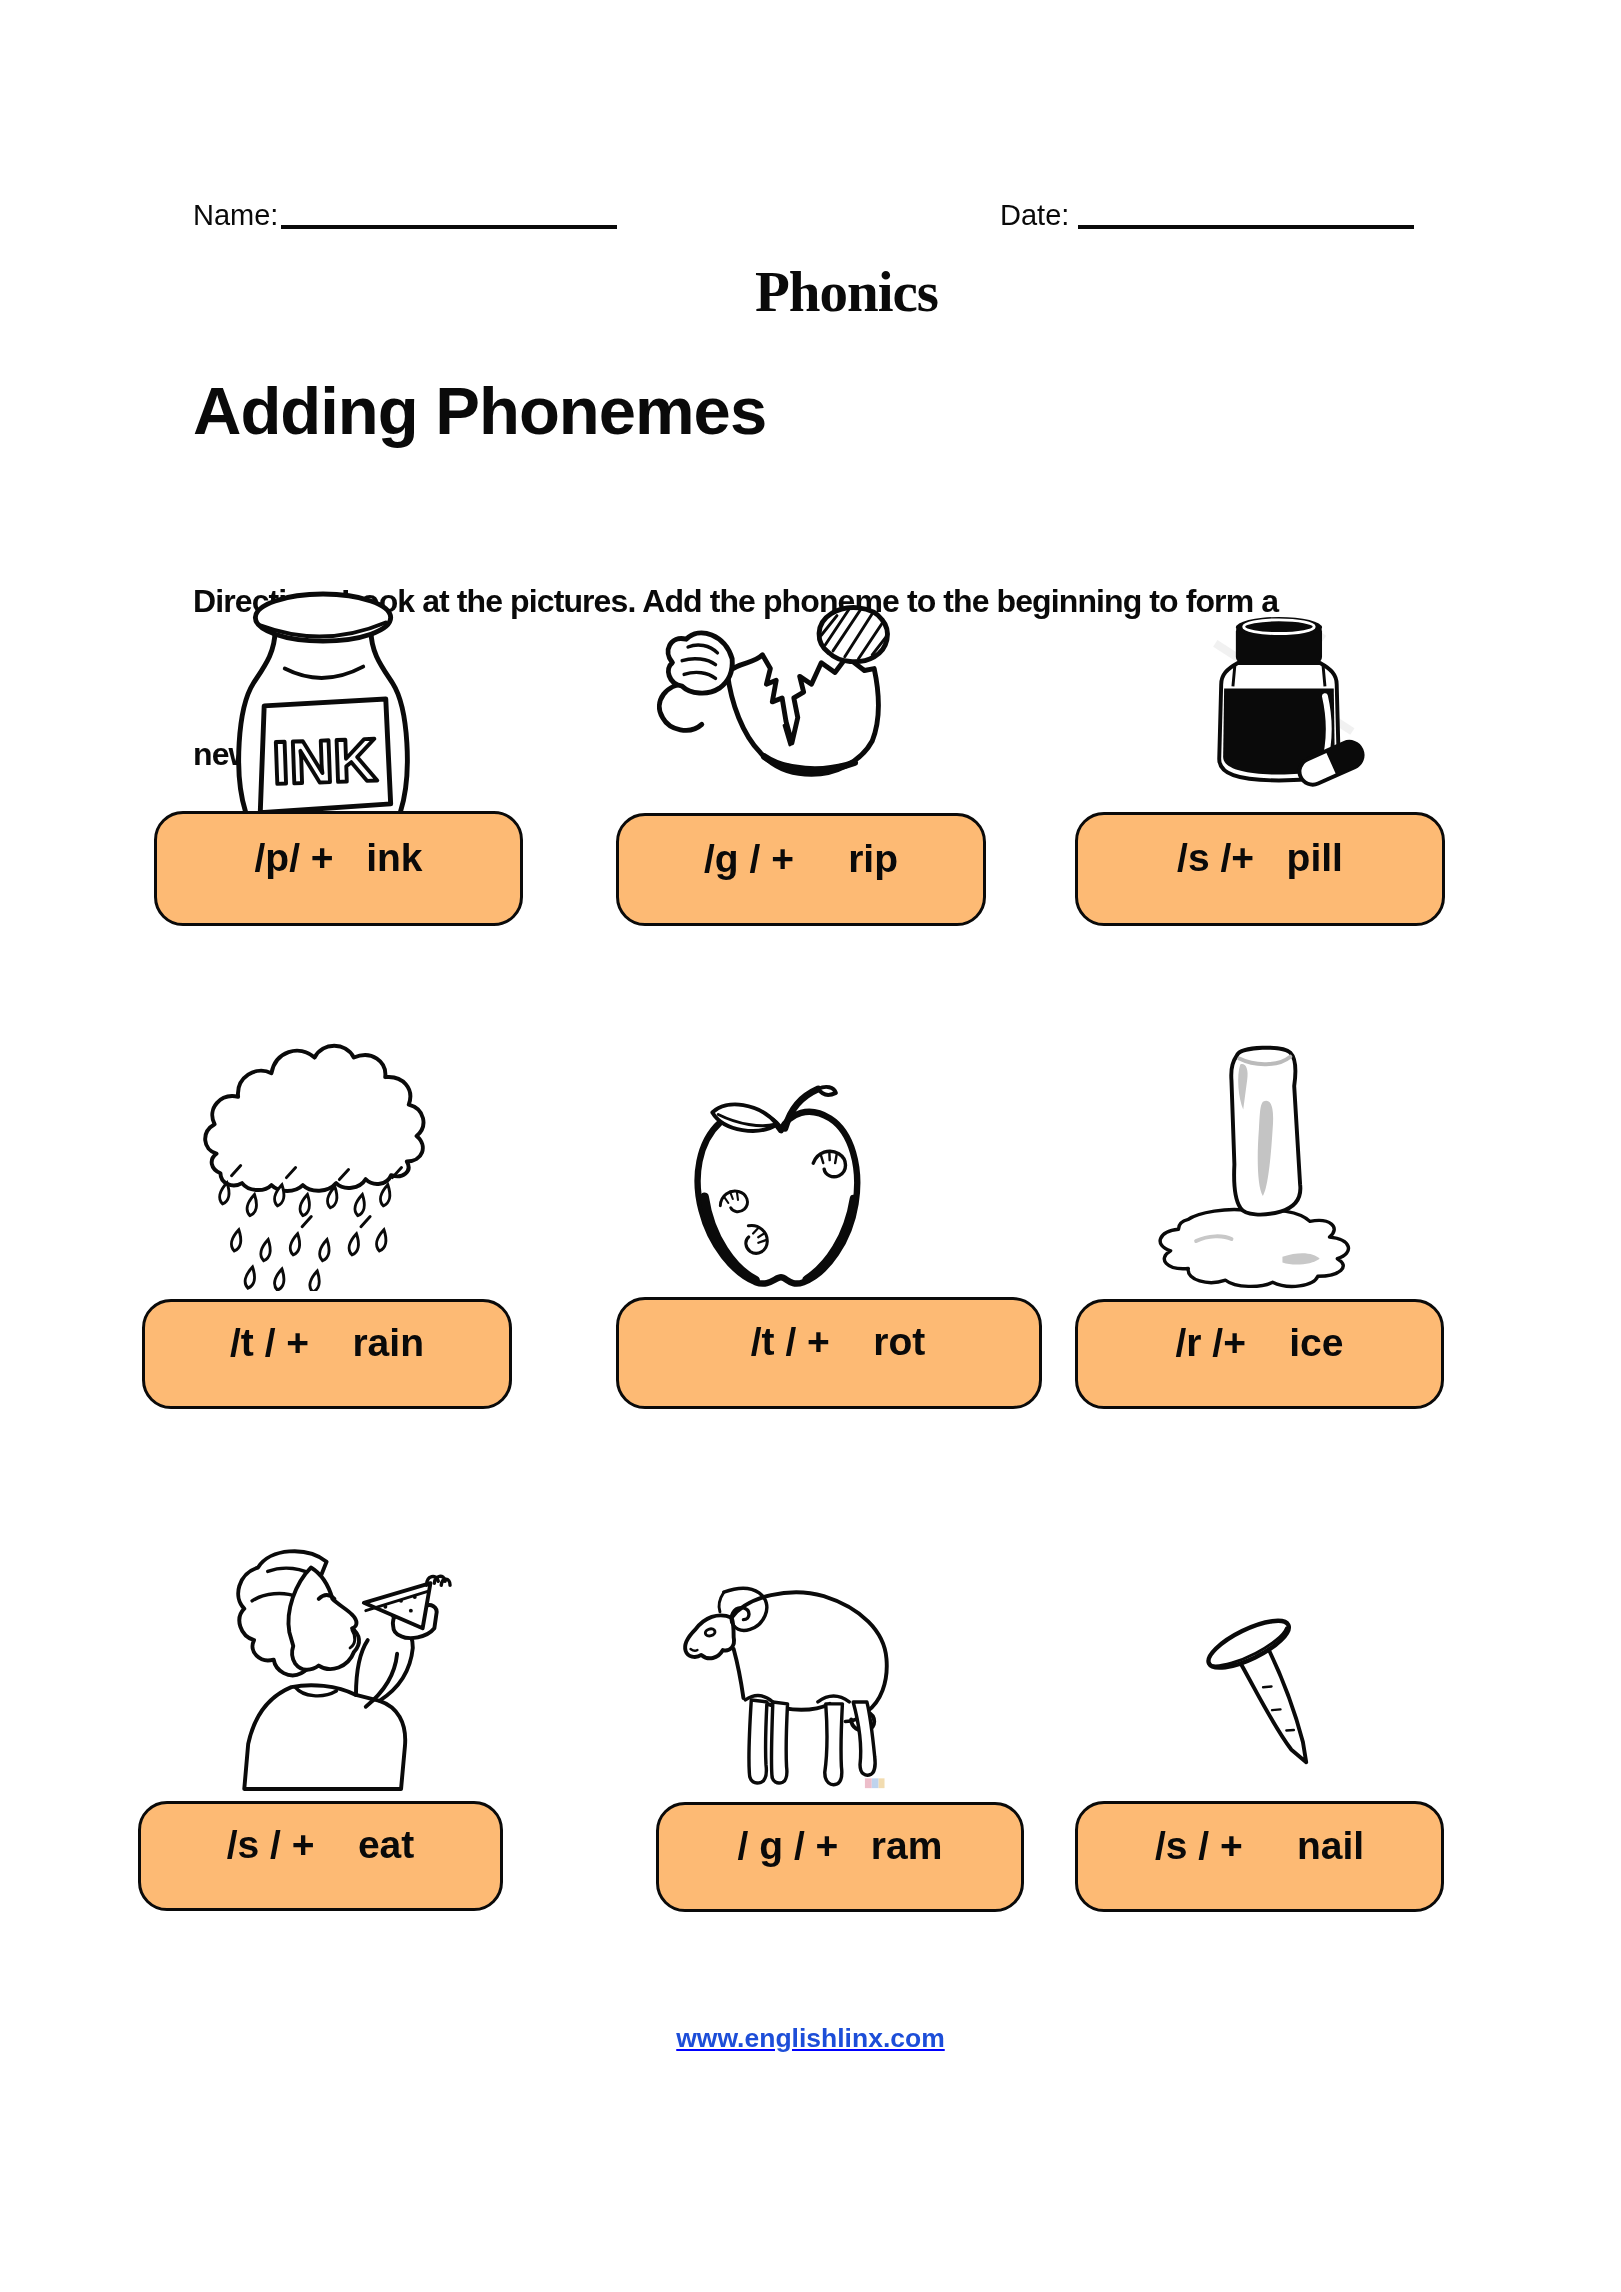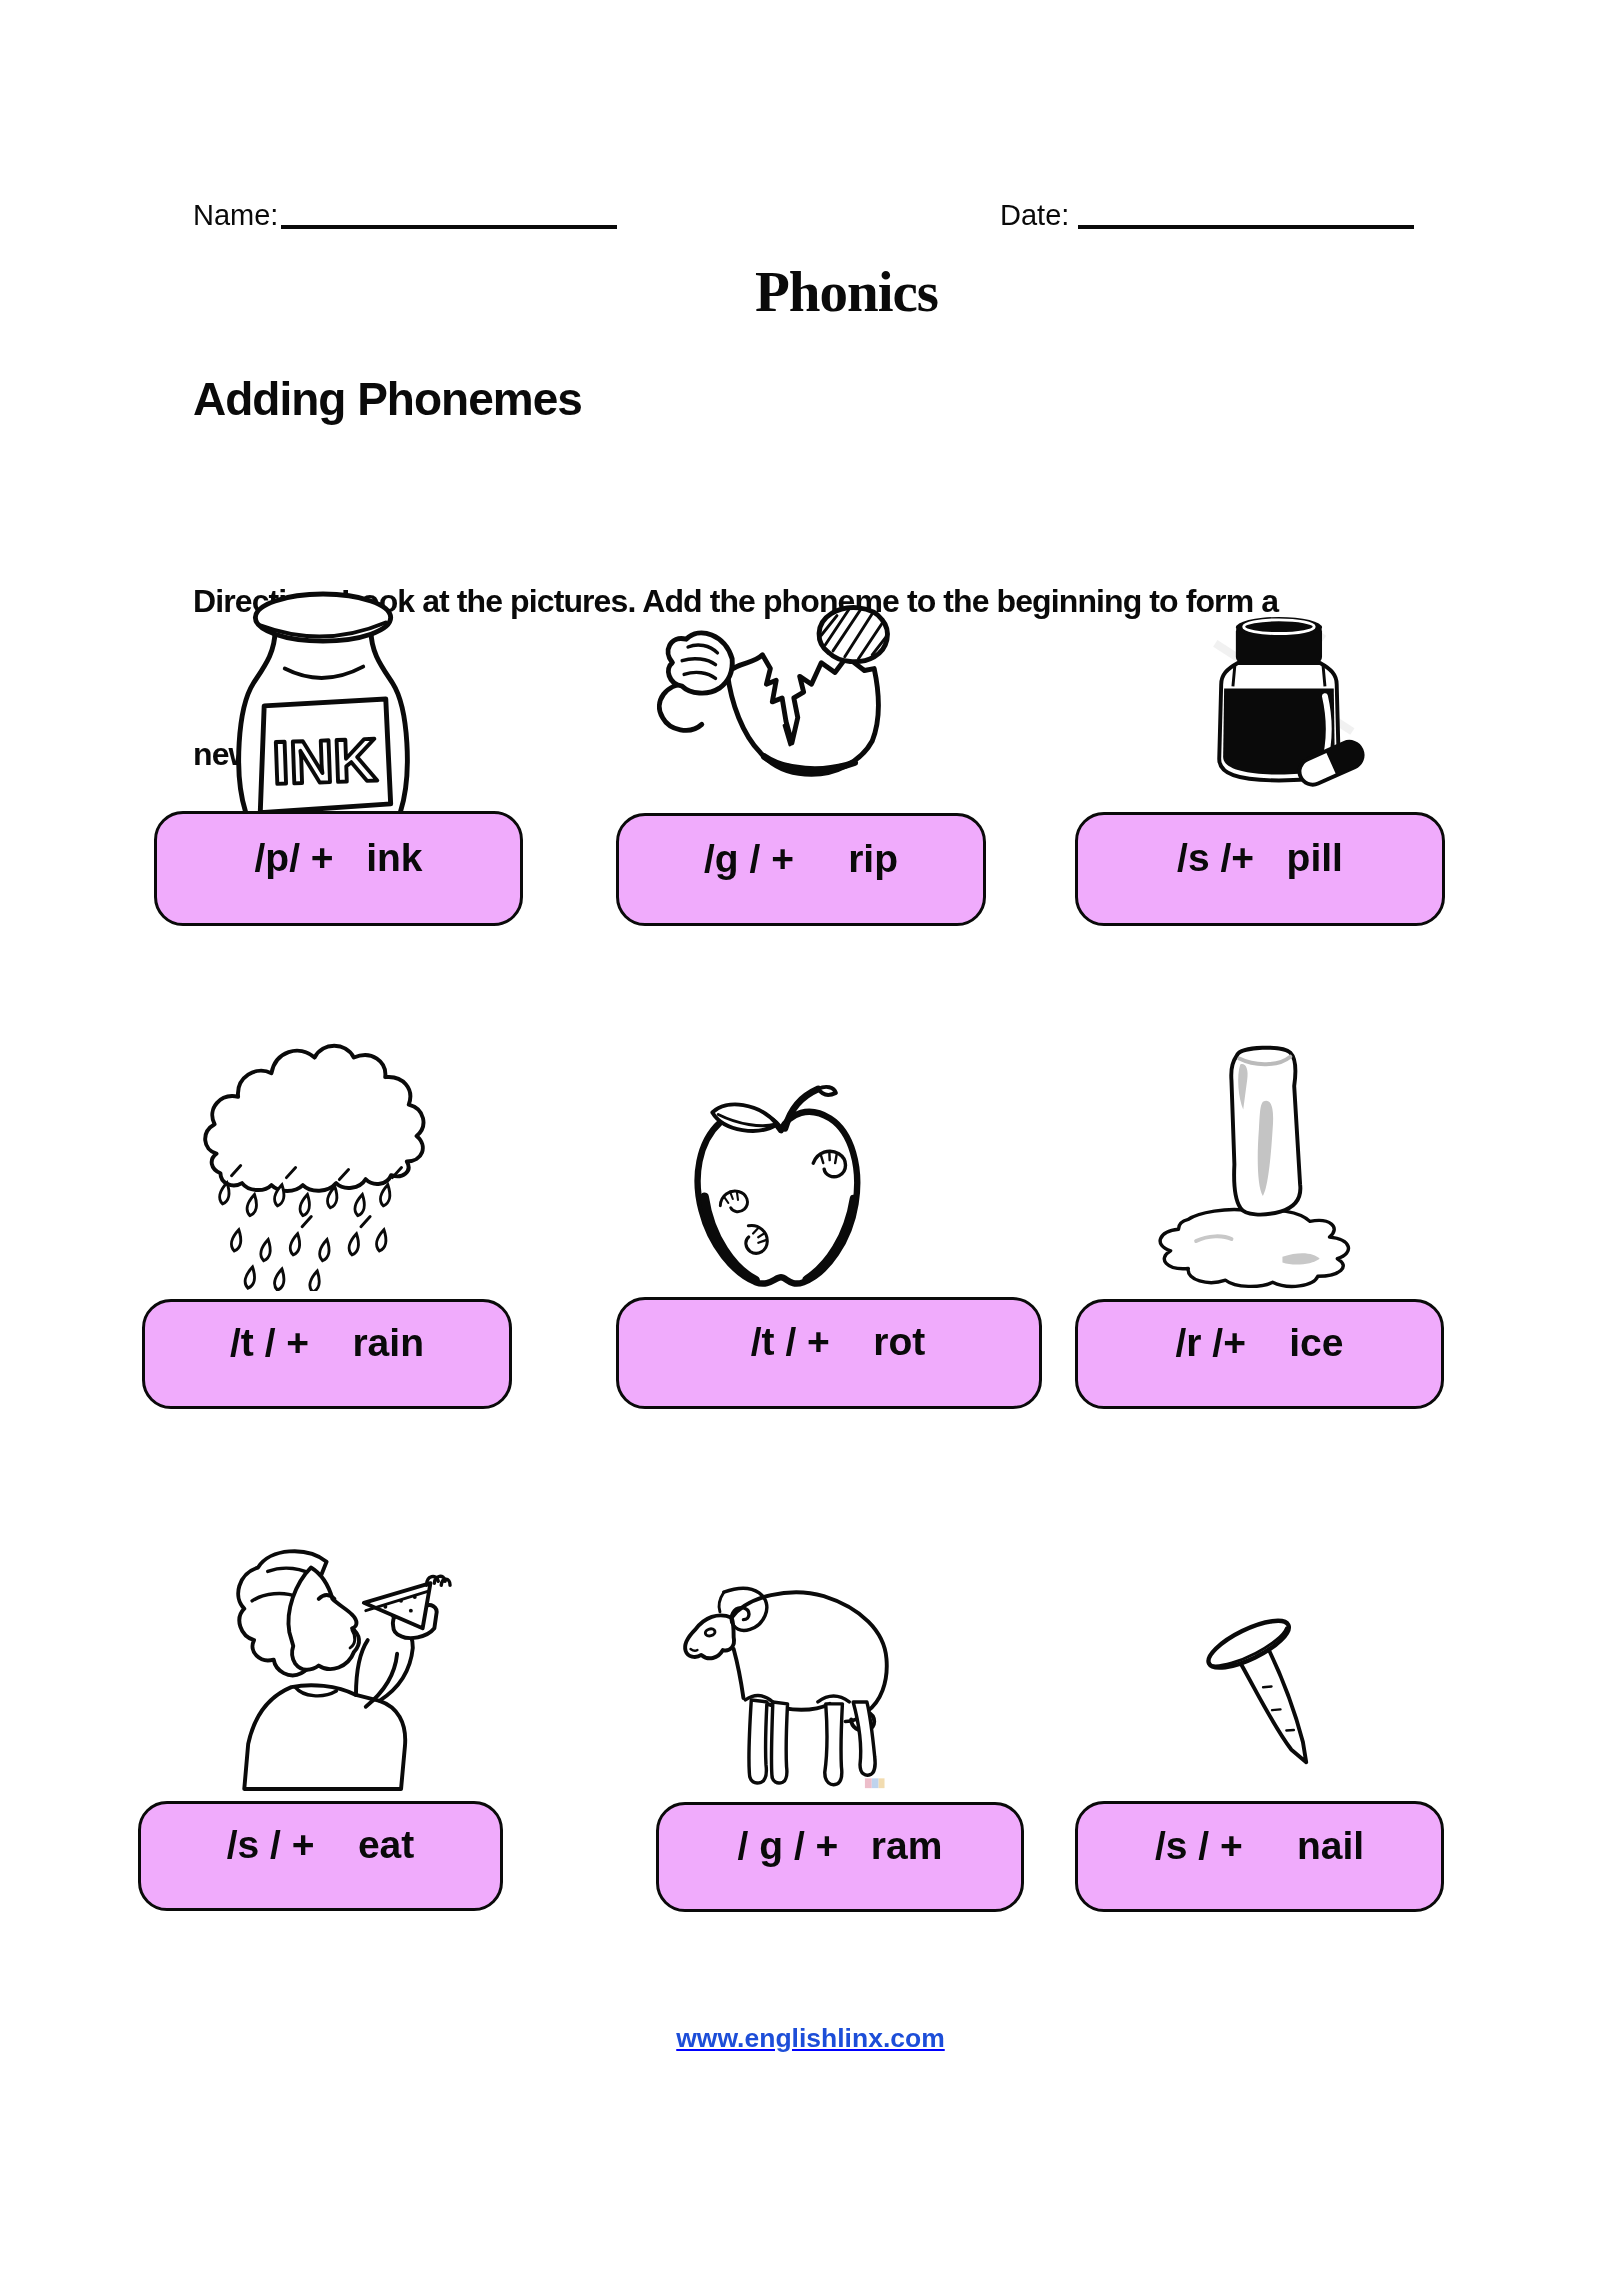--- a/index.html
+++ b/index.html
@@ -14,31 +14,31 @@
   .abs{position:absolute;}
   .hdr-label{font-size:29px;letter-spacing:0;}
   .wline{position:absolute;height:3.9px;background:#0a0a0a;}
   #title{
     left:0;top:259px;width:1621px;text-align:center;
     font-family:"Liberation Serif",serif;
     font-weight:bold;font-size:57px;letter-spacing:-1px;padding-left:36px;
   }
   #heading{
     left:193px;top:372px;
-    font-weight:bold;font-size:46px;letter-spacing:-1px;
+    font-weight:bold;font-size:67px;letter-spacing:-1px;
   }
   #direction{
     left:193px;top:474px;width:1313px;
     font-weight:bold;font-size:32px;letter-spacing:-0.9px;
     line-height:51px;white-space:pre;
   }
   .pbox{
     position:absolute;
     border:3.9px solid #0a0a0a;border-radius:29px;
-    background:#f0abfc;
+    background:#fdba74;
     display:flex;align-items:center;justify-content:center;
     padding-bottom:21.6px;box-sizing:border-box;
   }
   .pbox span{
     font-weight:bold;font-size:39px;white-space:pre;letter-spacing:0;
   }
   .img{position:absolute;}
   .img svg{display:block;width:100%;height:100%;}
   #footer-link{
     left:0;top:2023px;width:1621px;text-align:center;

